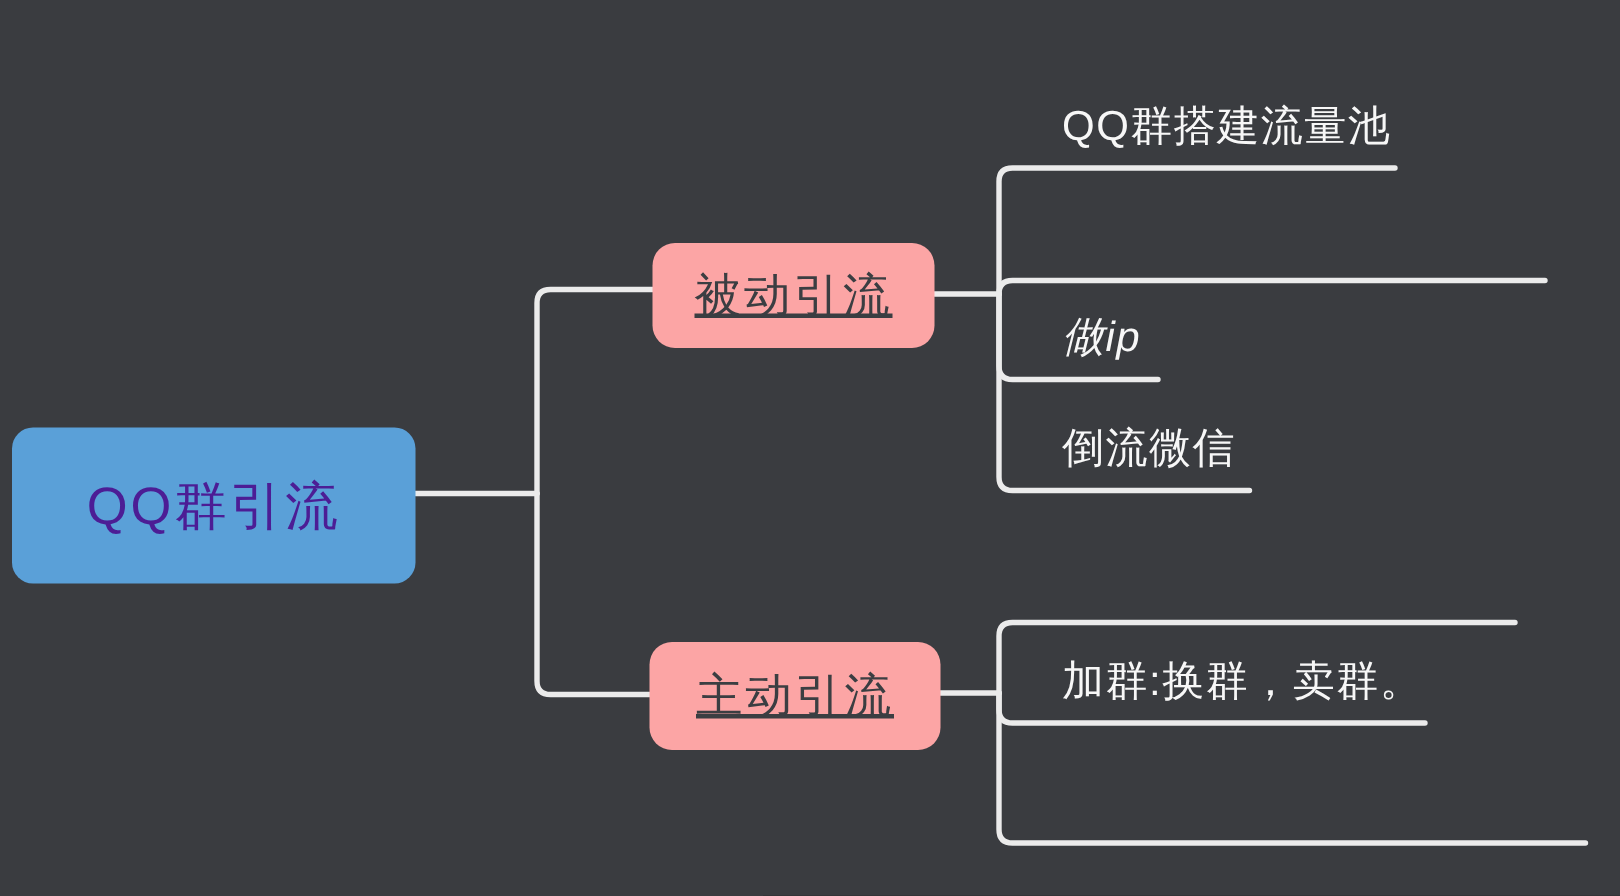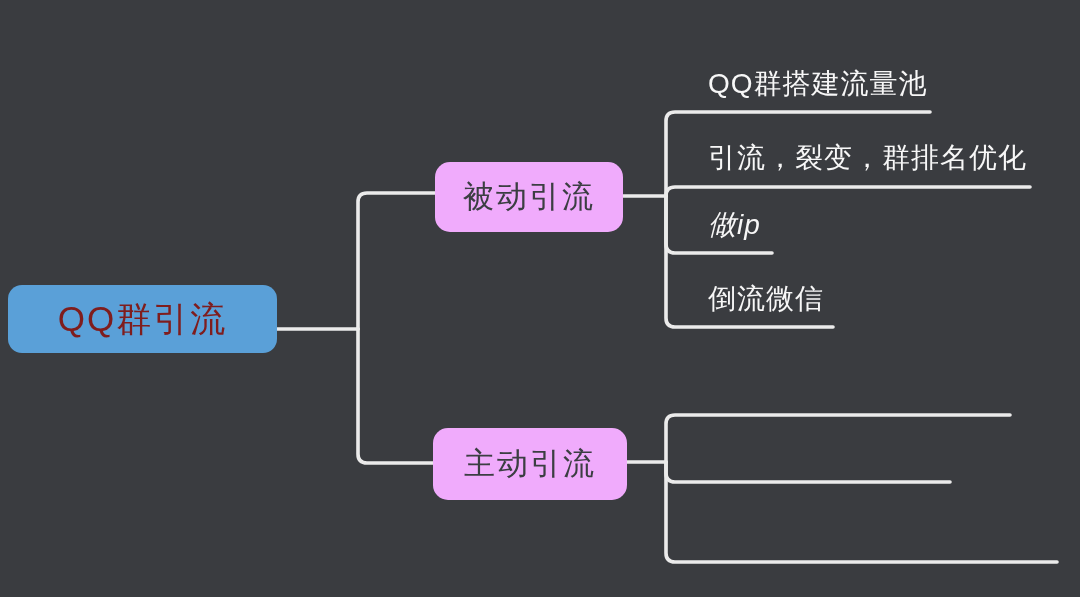--- a/index.html
+++ b/index.html
@@ -16,33 +16,34 @@
   #connectors{
     position:absolute;left:0;top:0;width:1080px;height:597px;
   }
   .node{
     position:absolute;
     display:flex;align-items:center;justify-content:center;
     box-sizing:border-box;
     white-space:nowrap;
   }
   .root-node{
-    left:8px;top:285px;width:269px;height:68px;
+    left:8px;top:285px;width:269px;height:104px;
     background:#5aa0d8;
     border-radius:14px;
-    color:#7f1d1d;
+    color:#4c1d95;
     font-size:35px;
     letter-spacing:2px;
   }
   .branch-node{
-    background:#f0abfc;
+    background:#fca5a5;
     border-radius:15px;
     color:#3b3e42;
     font-size:31px;
     letter-spacing:2px;
+    text-decoration:underline;
   }
   #branch-passive{left:435px;top:162px;width:188px;height:70px;}
   #branch-active{left:433px;top:428px;width:194px;height:72px;}
   .leaf-label{
     position:absolute;
     left:708px;
     height:36px;
     line-height:36px;
     color:#f7f7f7;
     font-size:28px;
@@ -81,22 +82,22 @@
   </svg>
 
   <div class="node root-node" id="root-node">QQ群引流</div>
 
   <div class="node branch-node" id="branch-passive">被动引流</div>
 
   <div class="node branch-node" id="branch-active">主动引流</div>
 
   <div class="leaf-label" id="leaf-p1">QQ群搭建流量池</div>
 
-  <div class="leaf-label" id="leaf-p2">引流，裂变，群排名优化</div>
 
   <div class="leaf-label" id="leaf-p3">做ip</div>
 
   <div class="leaf-label" id="leaf-p4">倒流微信</div>
 
 
+  <div class="leaf-label" id="leaf-a2">加群:换群，卖群。</div>
 
 
 </div>
 
 </body></html>

